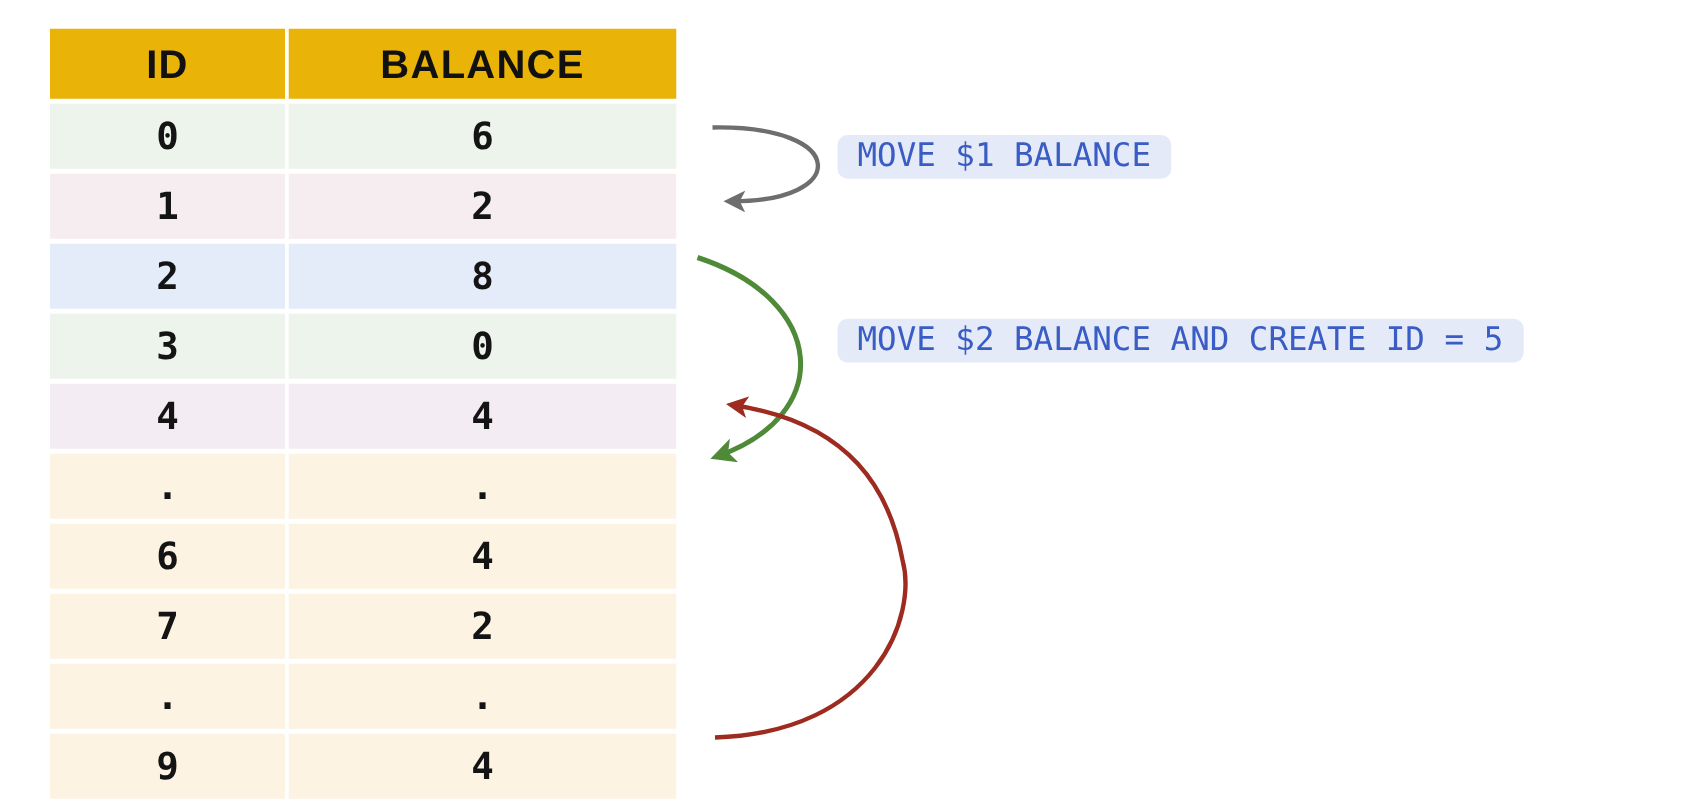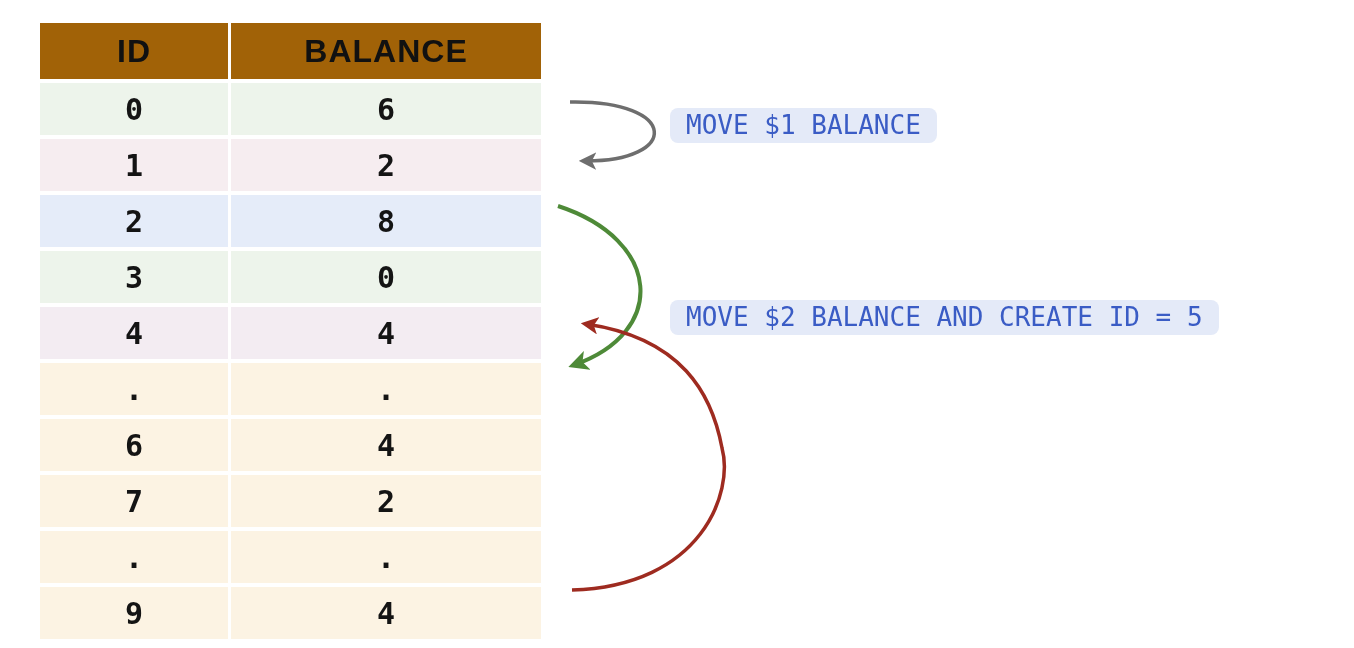--- a/index.html
+++ b/index.html
@@ -11,21 +11,21 @@
     font-family:"Liberation Sans",sans-serif;
   }
 
   
   table.ledger{
     position:absolute;left:37px;top:19px;
     border-collapse:separate;
     border-spacing:3px 4px;
   }
   table.ledger th{
-    background:#a16207;
+    background:#eab308;
     width:186px;height:54px;
     vertical-align:middle;
     font:bold 32px "Liberation Sans",sans-serif;
     color:#111111;letter-spacing:1px;
   }
   table.ledger th.col-balance{width:308px;}
   table.ledger td{
     height:50px;
     text-align:center;vertical-align:middle;
     font:bold 30px "DejaVu Sans Mono",monospace;
@@ -48,21 +48,21 @@
     position:absolute;
     font:26px "DejaVu Sans Mono",monospace;
     color:#3a5cc5;
     background:#e4eaf8;
     border-radius:8px;
     padding:3px 16px 4px 16px;
     white-space:nowrap;
     line-height:28px;
   }
   .op-label.l1{left:670px;top:108px;}
-  .op-label.l2{left:670px;top:255px;margin-top:45px;}
+  .op-label.l2{left:670px;top:255px;}
   .op-label.l3{left:733px;top:441px;}
 </style>
 </head>
 <body>
 
 <div class="canvas">
 
   <table class="ledger">
     <thead>
       <tr>

